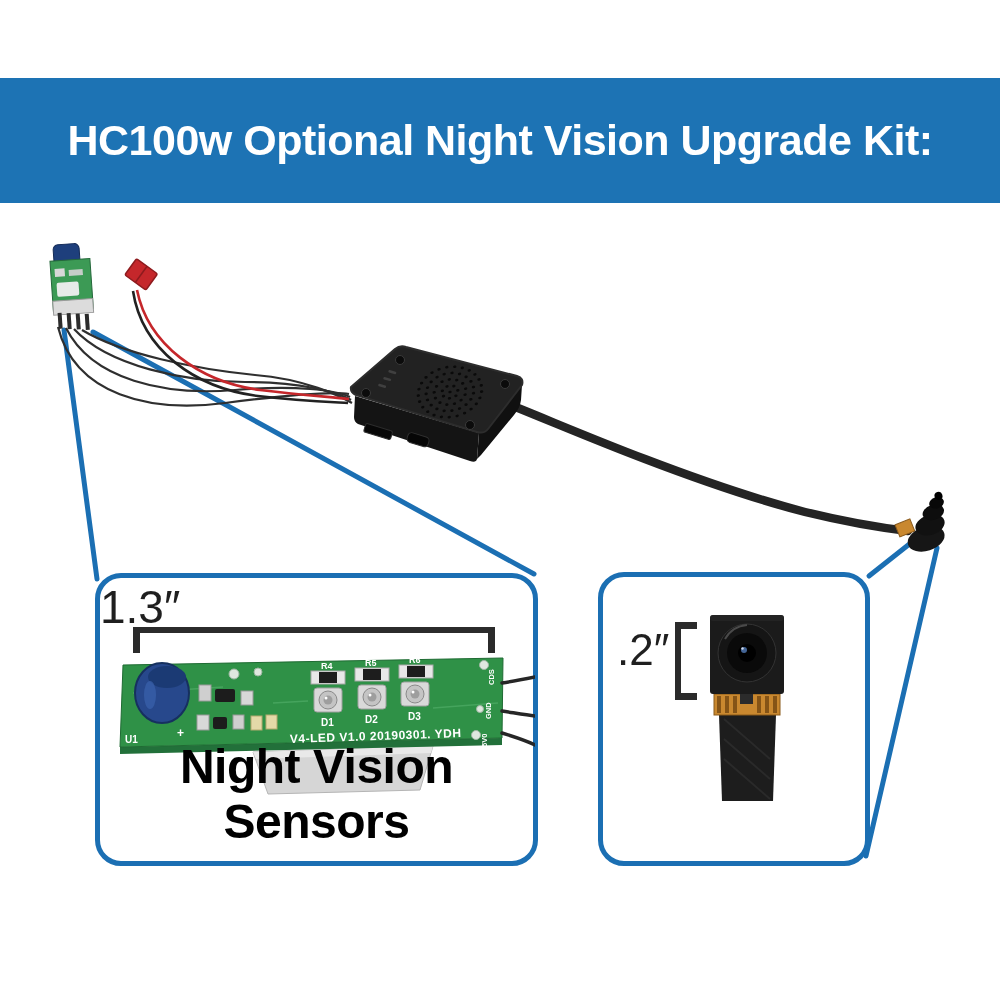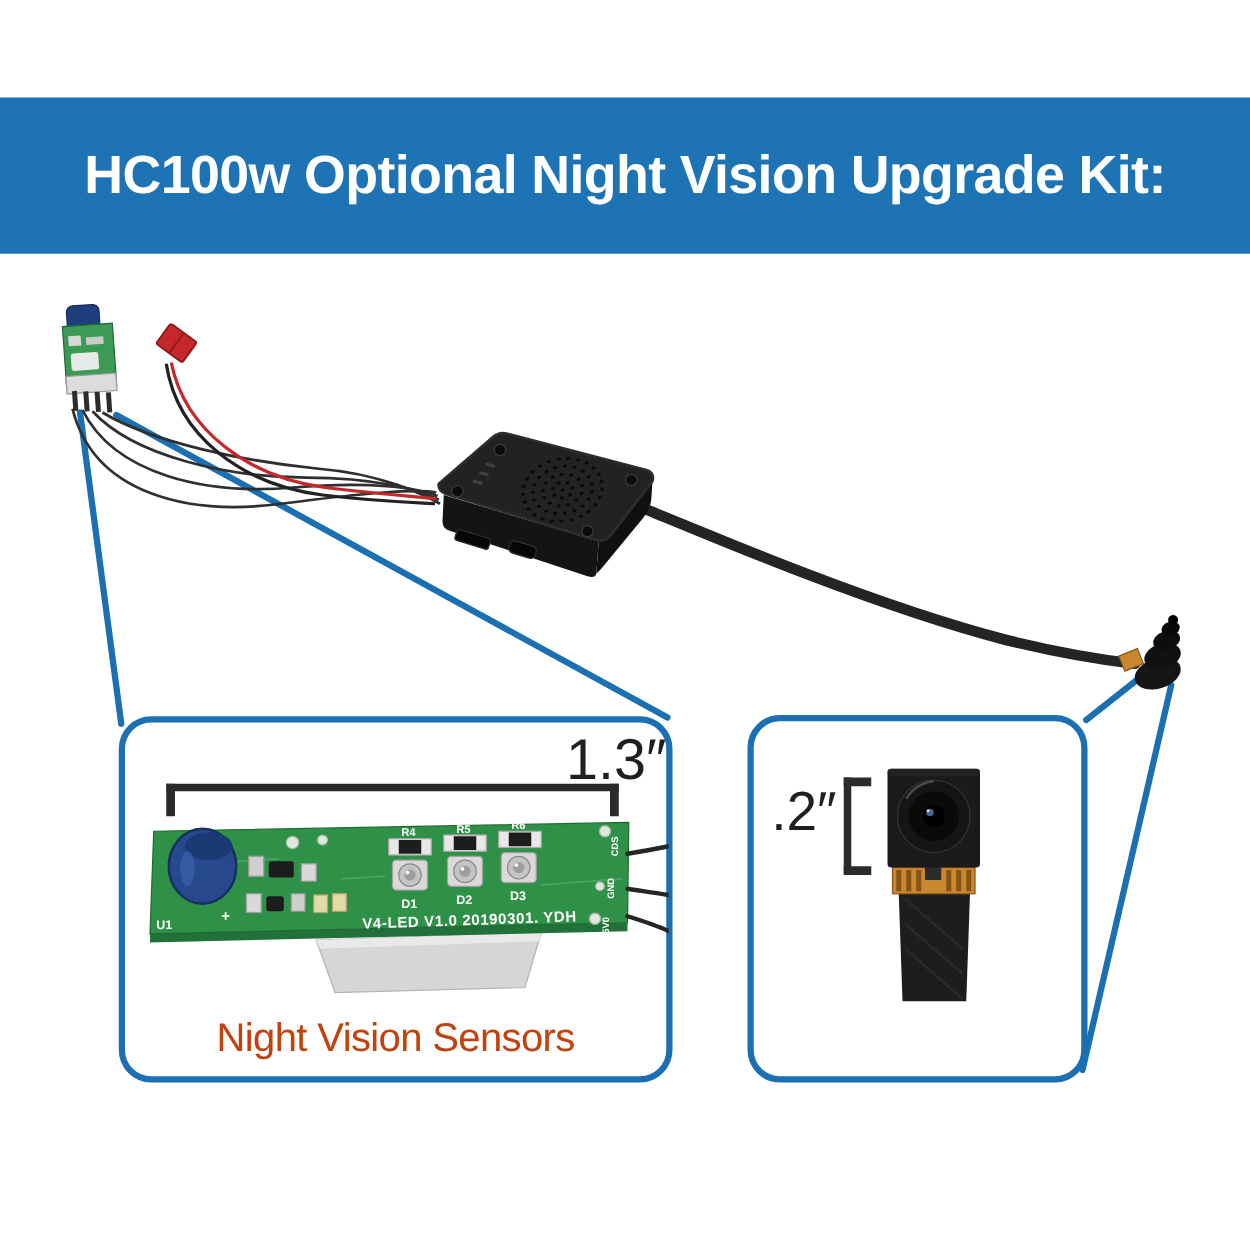--- a/index.html
+++ b/index.html
@@ -12,30 +12,30 @@
           display:flex;align-items:center;justify-content:center;text-align:right;}
   .banner-title{color:#ffffff;font-size:43px;font-weight:bold;letter-spacing:-0.5px;white-space:nowrap;}
 
   
   .callout{position:absolute;background:#ffffff;border:5px solid #1b6fb3;border-radius:26px;
            box-sizing:border-box;}
   .callout-left{left:95px;top:573px;width:443px;height:293px;}
   .callout-right{left:598px;top:572px;width:272px;height:294px;}
 
   .meas{position:absolute;color:#1f1f1f;font-weight:400;}
-  .meas-h{left:0;right:0;top:2px;text-align:right;font-size:46px;margin-left:24px;}
+  .meas-h{left:0;right:0;top:2px;text-align:left;font-size:46px;}
   .meas-v{left:14px;top:48px;font-size:44px;}
 
   .hbracket{position:absolute;left:33px;top:49px;width:362px;height:26px;box-sizing:border-box;
             border-top:6px solid #2b2b2b;border-left:7px solid #2b2b2b;border-right:7px solid #2b2b2b;}
   .vbracket{position:absolute;left:72px;top:45px;width:22px;height:78px;box-sizing:border-box;
             border-left:6px solid #2b2b2b;border-top:7px solid #2b2b2b;border-bottom:7px solid #2b2b2b;}
 
   .callout-label{position:absolute;left:0;right:0;bottom:12px;text-align:center;
-                 font-weight:normal;font-size:32px;color:#c2410c;letter-spacing:-0.5px;}
+                 font-weight:bold;font-size:48px;color:#000000;letter-spacing:-0.5px;}
 
   .pcb-svg{position:absolute;left:3px;top:75px;}
   .cam-svg{position:absolute;left:97px;top:32px;}
 
   .sk{fill:#ffffff;font-family:"Liberation Sans",sans-serif;font-weight:bold;}
 </style>
 </head>
 <body>
 
 <div class="stage">

